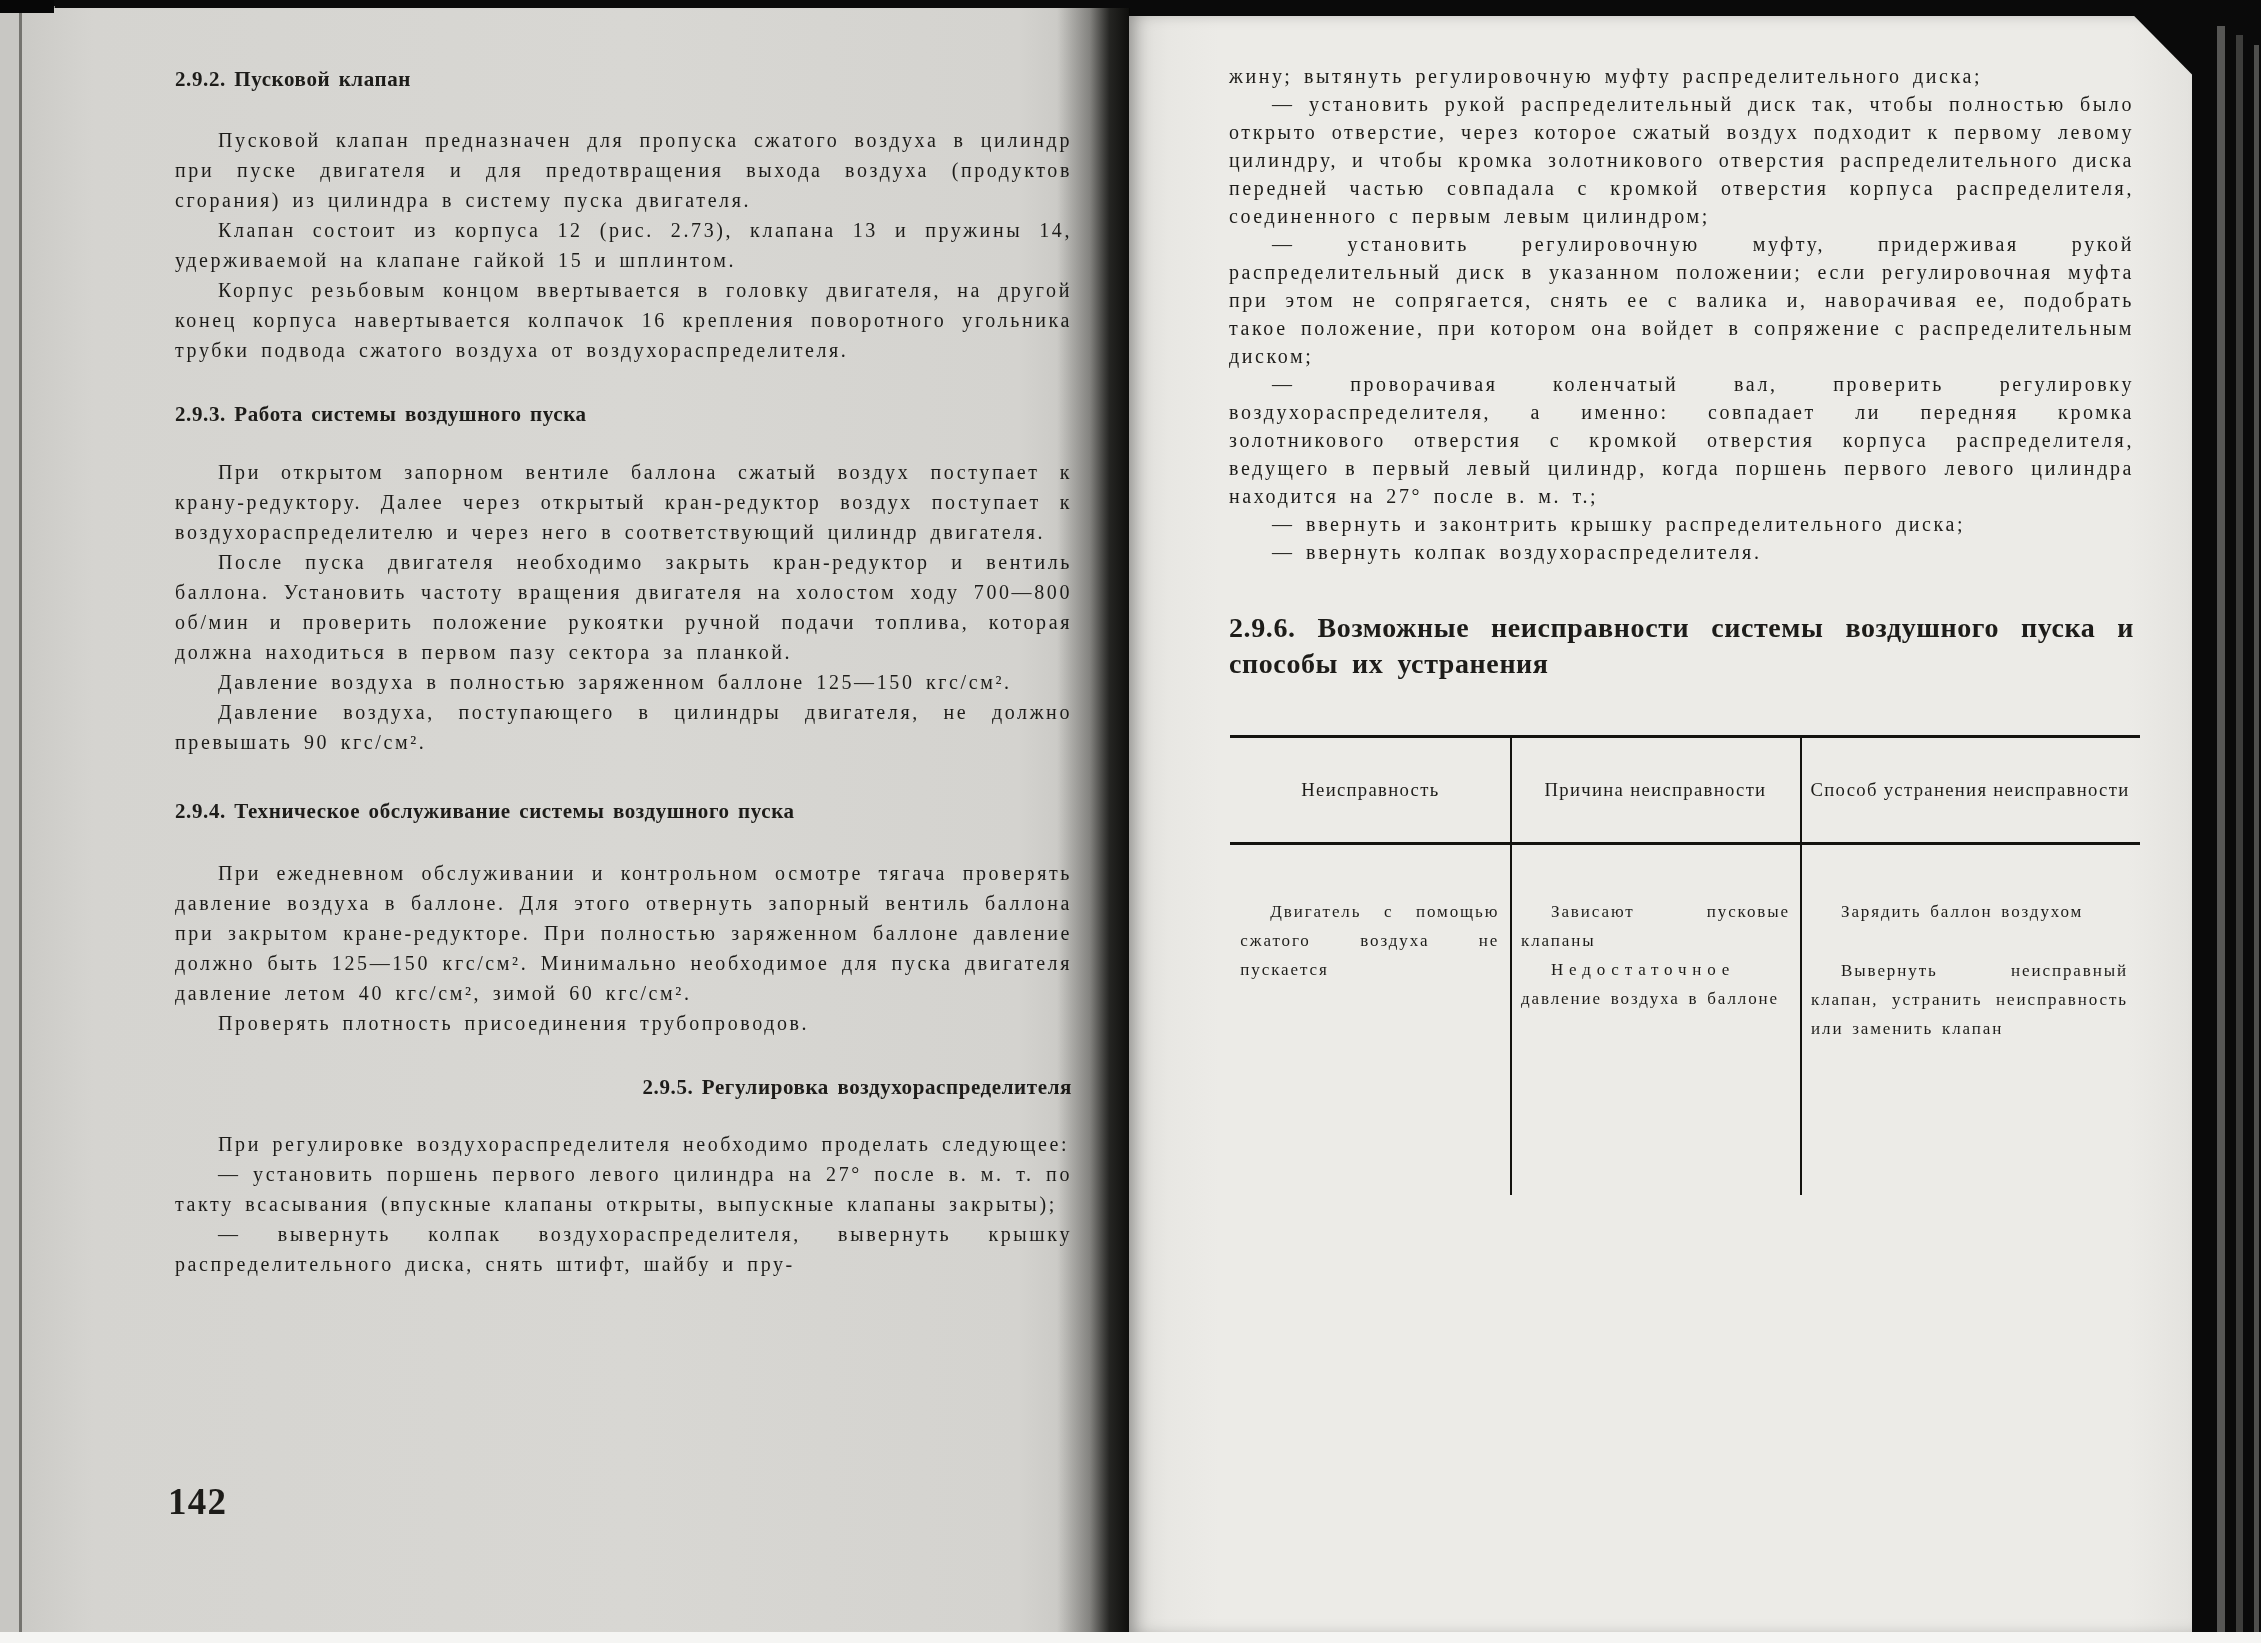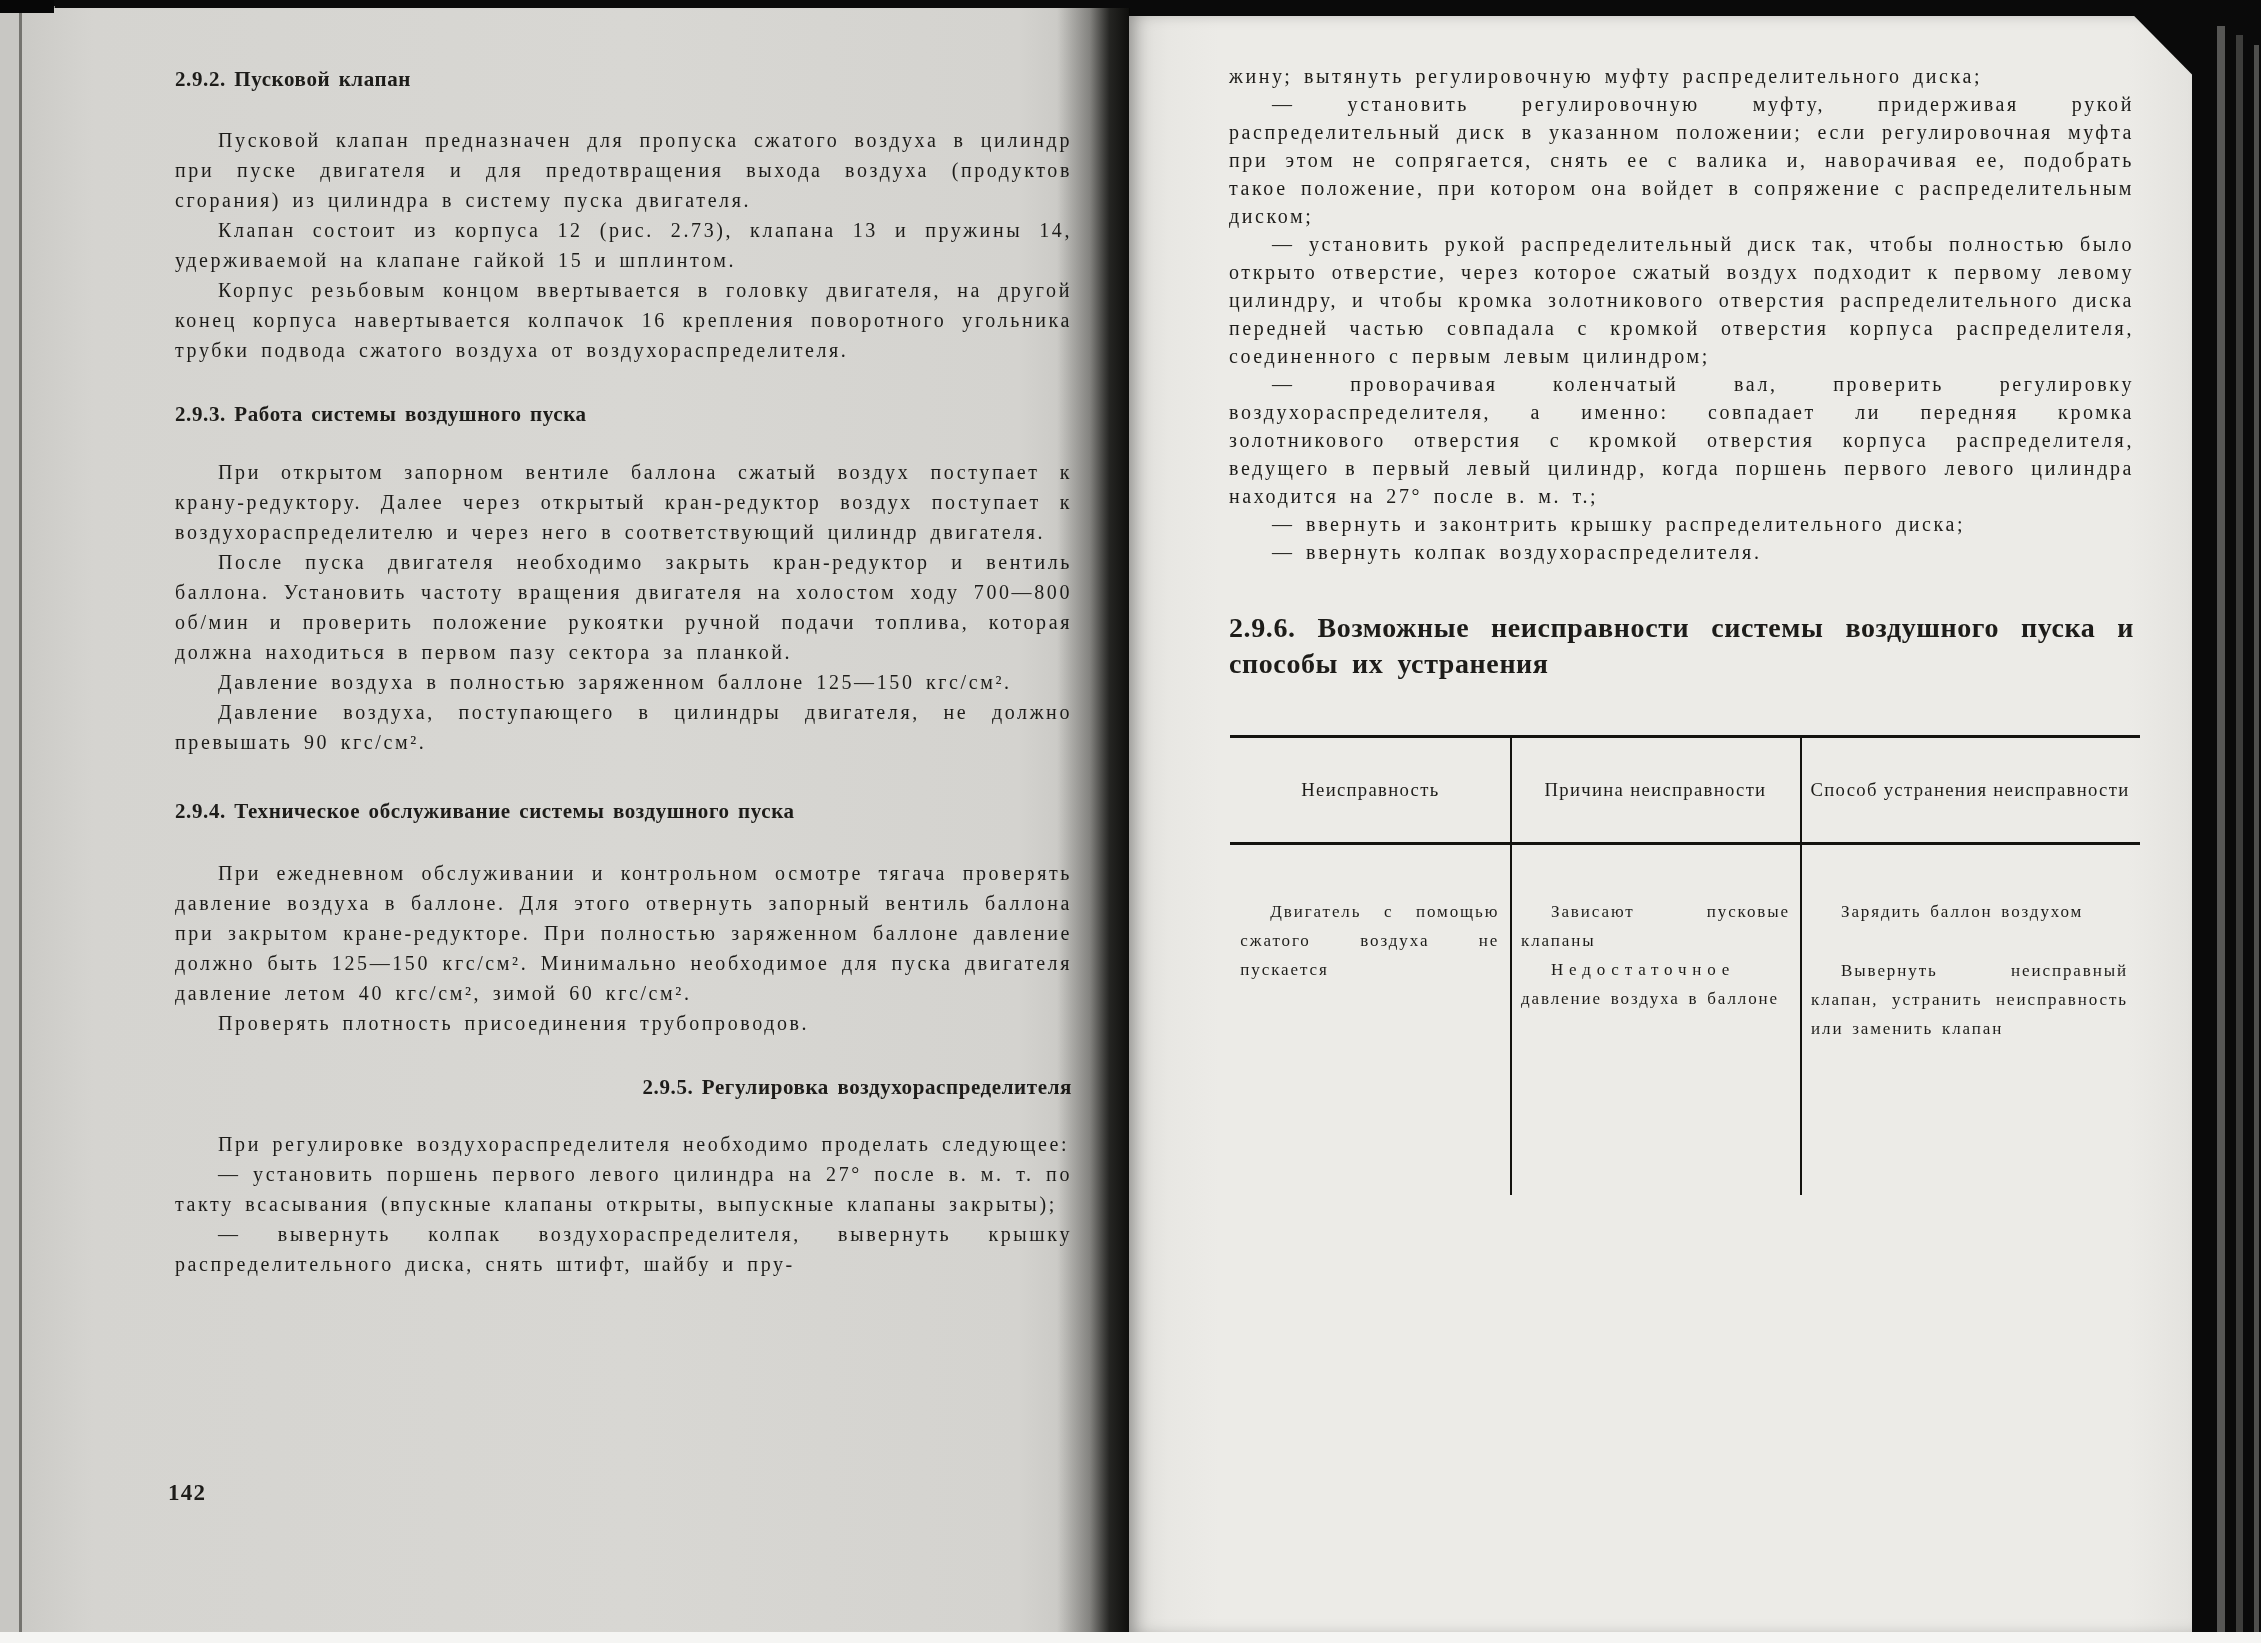--- a/index.html
+++ b/index.html
@@ -46,21 +46,21 @@
   h2.sec-heading {
     font-size:21px; line-height:30px; font-weight:bold;
     letter-spacing:0.6px; word-spacing:2.6px; text-align:left; text-indent:0;
   }
   .textcol-left h2.m-292 { margin-bottom:31px; }
   .textcol-left h2.m-293 { margin-top:34px; margin-bottom:28px; }
   .textcol-left h2.m-294 { margin-top:39px; margin-bottom:32px; }
   .textcol-left h2.m-295 { margin-top:34px; margin-bottom:27px;text-align:right; }
   .heading-296 { margin-top:44px; font-size:28px; line-height:36px; font-weight:bold;
                  letter-spacing:0.6px; word-spacing:6.4px; text-align:justify; }
-  .page-number { position:absolute; left:146px; top:1472px; font-size:23px; font-weight:bold; letter-spacing:1.3px; }
+  .page-number { position:absolute; left:146px; top:1472px; font-size:37px; font-weight:bold; letter-spacing:1.3px; }
   
   .fault-table { position:absolute; left:101px; top:719px; width:910px; height:461px; }
   .rule-h { position:absolute; left:0; width:910px; height:3.9px; background:#14130f; }
   .rule-top { top:0; }
   .rule-mid { top:107px; }
   .vline { position:absolute; top:1.3px; width:1.9px; height:459px; background:#14130f; }
   .vline-1 { left:280px; } .vline-2 { left:570px; }
   .th-cell { position:absolute; top:3.9px; height:103px; display:flex; align-items:center; justify-content:center;
              text-align:center; font-size:18.7px; line-height:26px; letter-spacing:1.3px; }
   .th-1 { left:3.9px;   width:273px; }
@@ -109,22 +109,22 @@
     <div class="page-number">142</div>
   </div>
 
   <div class="gutter"></div>
 
   <div class="page-right">
     <div class="corner-notch"></div>
 
     <div class="textcol textcol-right">
       <p class="body-par" style="text-indent:0;">жину; вытянуть регулировочную муфту распределительного диска;</p>
+      <p class="body-par">— установить рукой распределительный диск так, чтобы полностью было открыто отверстие, через которое сжатый воздух подходит к первому левому цилиндру, и чтобы кромка золотникового отверстия распределительного диска передней частью совпадала с кромкой отверстия корпуса распределителя, соединенного с первым левым цилиндром;</p>
       <p class="body-par">— установить регулировочную муфту, придерживая рукой распределительный диск в указанном положении; если регулировочная муфта при этом не сопрягается, снять ее с валика и, наворачивая ее, подобрать такое положение, при котором она войдет в сопряжение с распределительным диском;</p>
-      <p class="body-par">— установить рукой распределительный диск так, чтобы полностью было открыто отверстие, через которое сжатый воздух подходит к первому левому цилиндру, и чтобы кромка золотникового отверстия распределительного диска передней частью совпадала с кромкой отверстия корпуса распределителя, соединенного с первым левым цилиндром;</p>
       <p class="body-par">— проворачивая коленчатый вал, проверить регулировку воздухораспределителя, а именно: совпадает ли передняя кромка золотникового отверстия с кромкой отверстия корпуса распределителя, ведущего в первый левый цилиндр, когда поршень первого левого цилиндра находится на 27° после в. м. т.;</p>
       <p class="body-par">— ввернуть и законтрить крышку распределительного диска;</p>
       <p class="body-par">— ввернуть колпак воздухораспределителя.</p>
       <h2 class="heading-296">2.9.6. Возможные неисправности системы воздушного пуска и способы их устранения</h2>
     </div>
 
     <div class="fault-table">
       <div class="rule-h rule-top"></div>
       <div class="rule-h rule-mid"></div>
       <div class="vline vline-1"></div>

